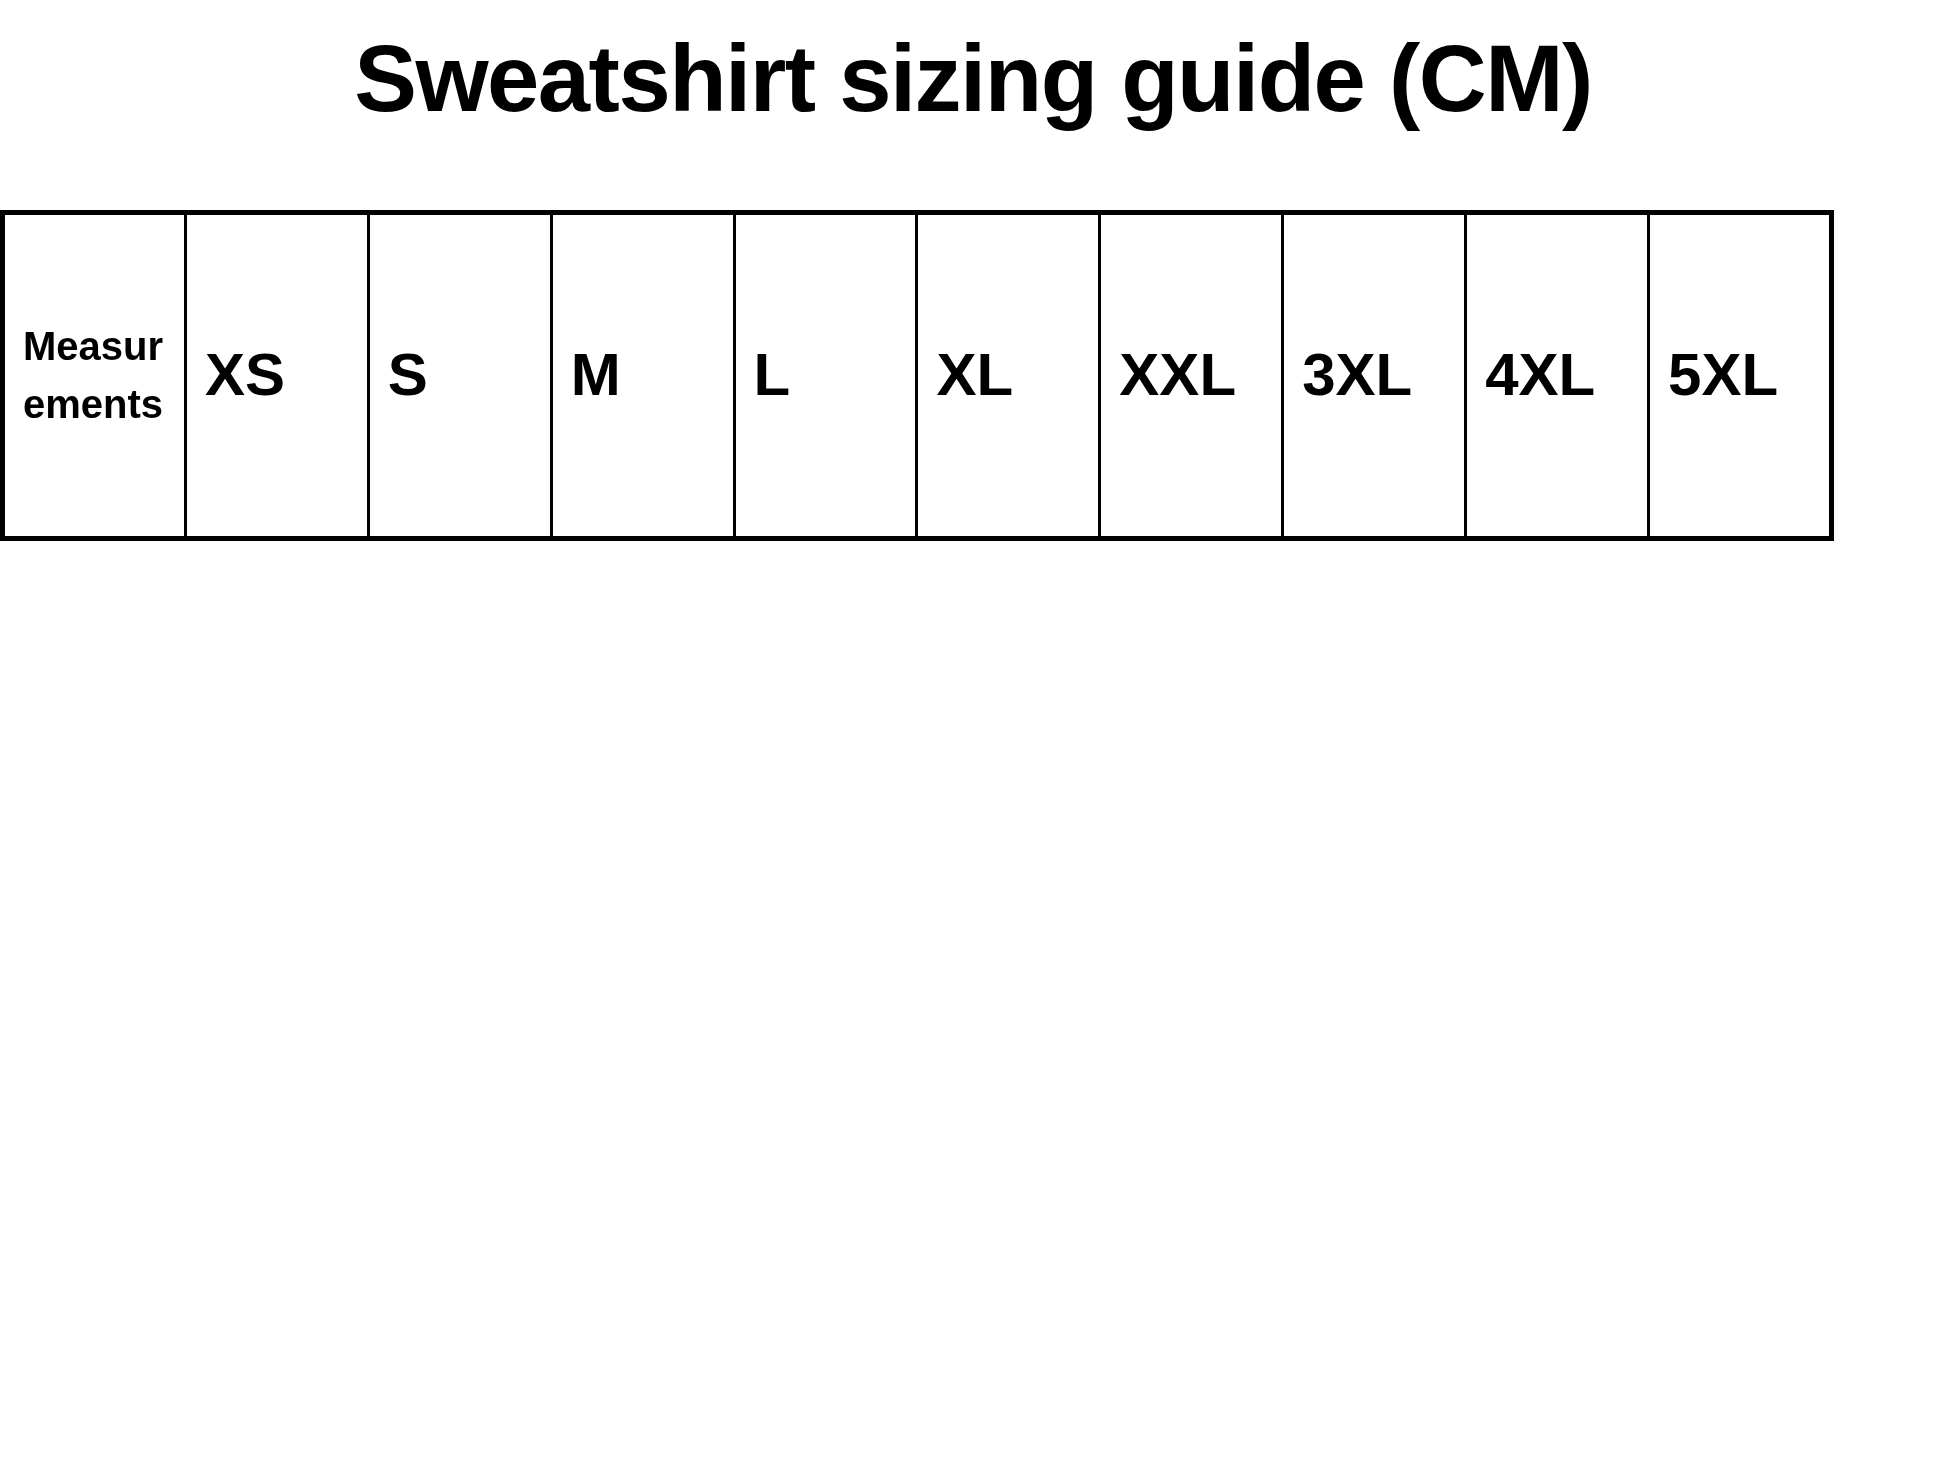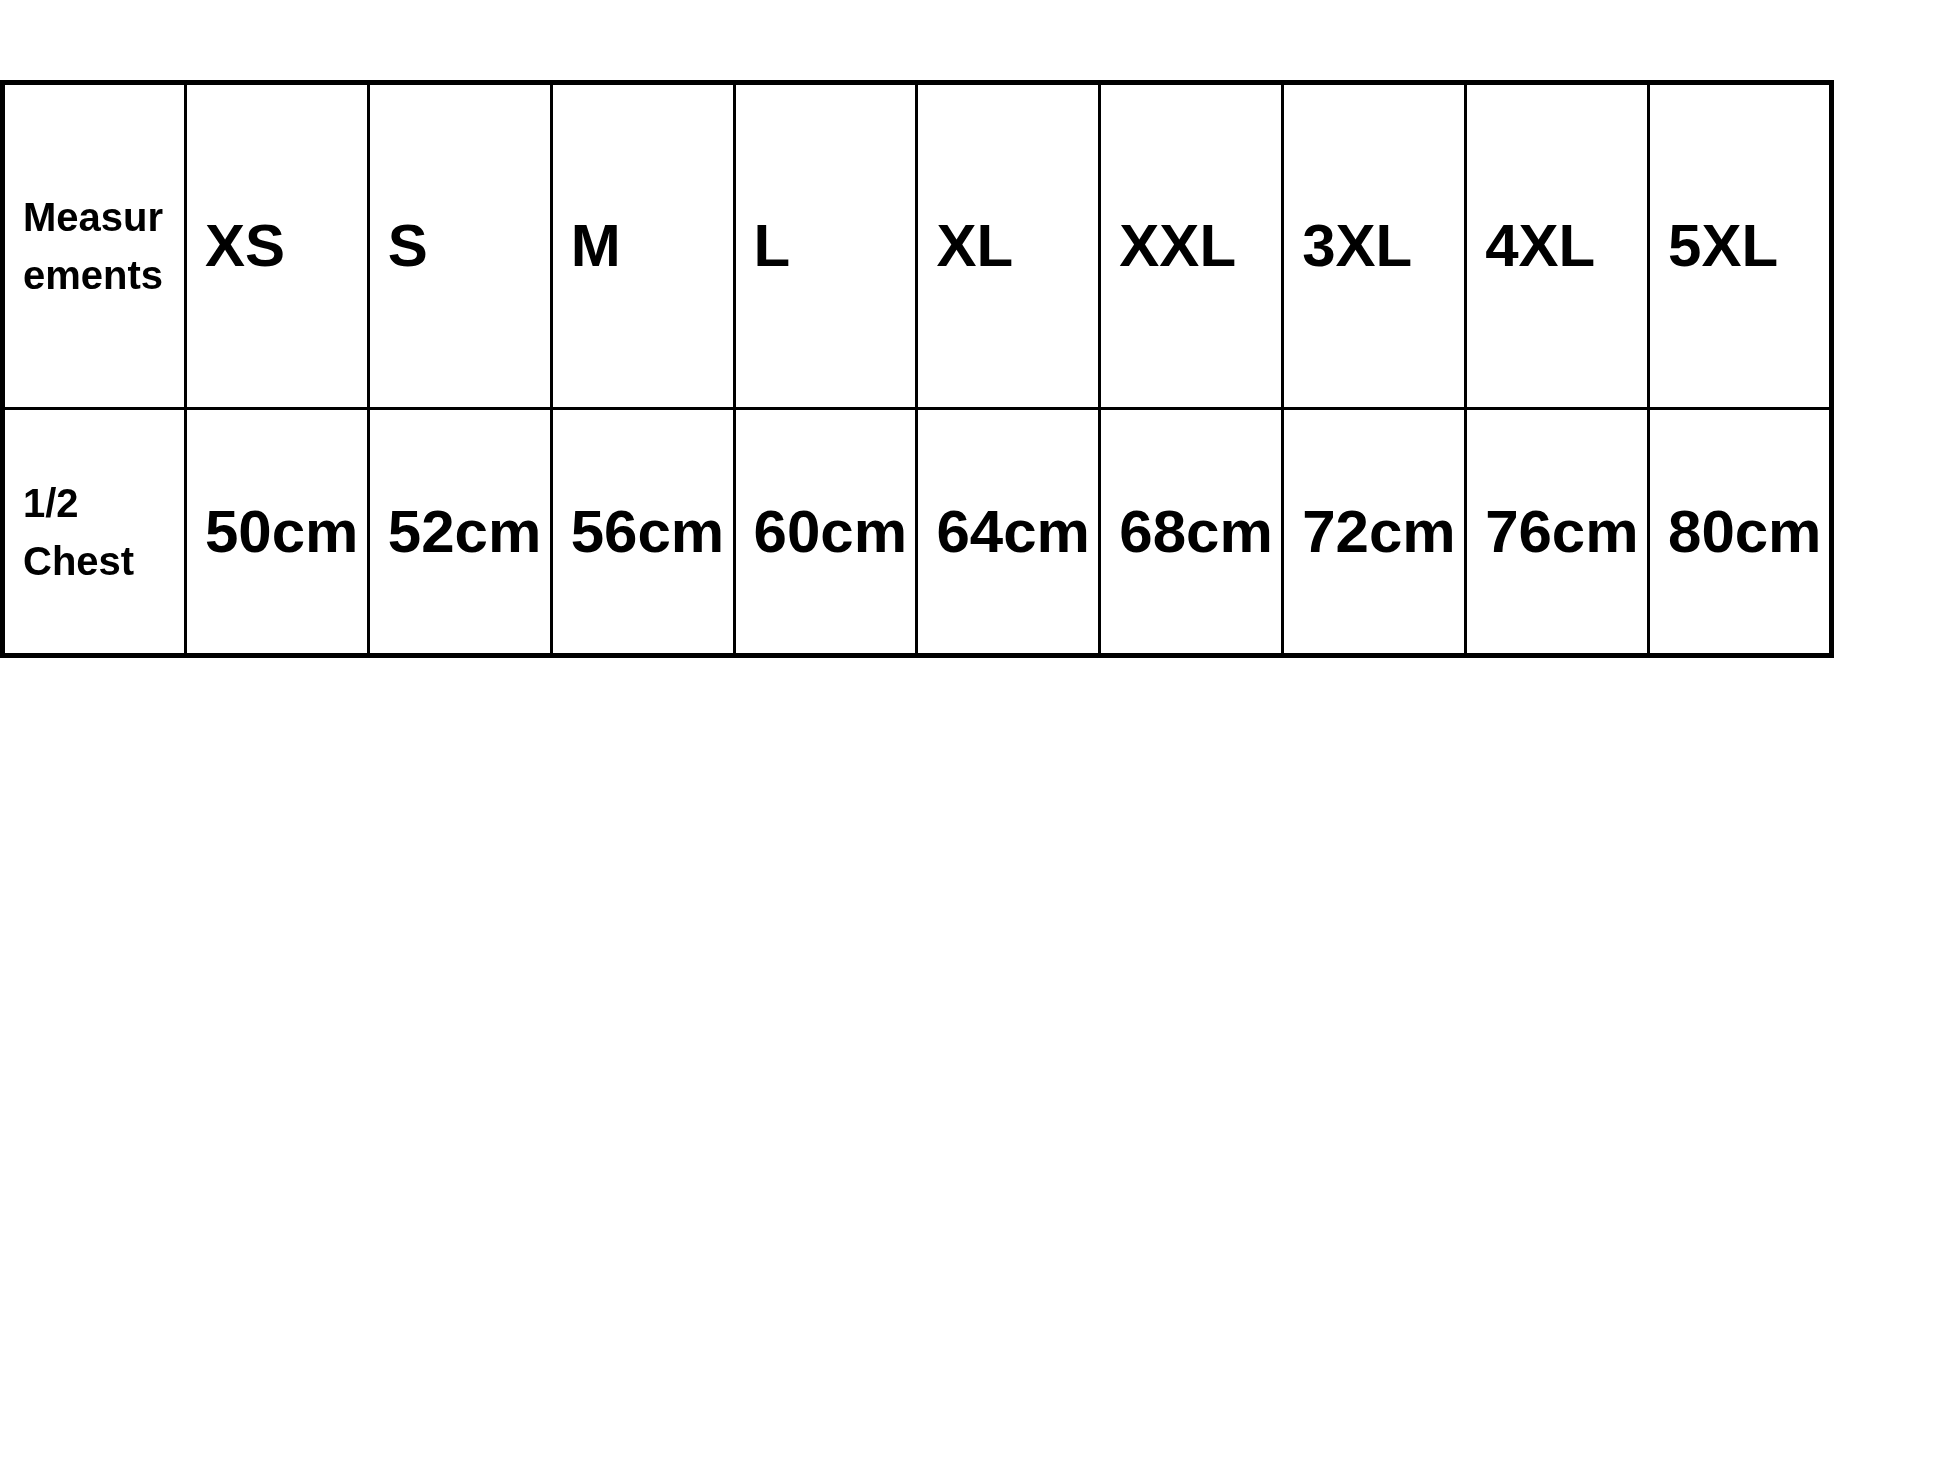--- a/index.html
+++ b/index.html
@@ -61,45 +61,34 @@
   tr.row-header  { height: 326px; }
   tr.row-chest   { height: 247px; }
   tr.row-body    { height: 304px; }
   tr.row-sleeve  { height: 365px; }
 </style>
 </head>
 <body>
 
 <div class="page">
 
+  <h1 class="title">Sweatshirt sizing guide (CM)</h1>
 
   <table class="sizing">
     <thead>
       <tr class="row-header">
         <th class="label-cell">Measurements</th>
         <th class="value-cell">XS</th>
         <th class="value-cell">S</th>
         <th class="value-cell">M</th>
         <th class="value-cell">L</th>
         <th class="value-cell">XL</th>
         <th class="value-cell">XXL</th>
         <th class="value-cell">3XL</th>
         <th class="value-cell">4XL</th>
         <th class="value-cell">5XL</th>
       </tr>
     </thead>
     <tbody>
-      <tr class="row-chest">
-        <th class="label-cell">1/2 Chest</th>
-        <td class="value-cell">50cm</td>
-        <td class="value-cell">52cm</td>
-        <td class="value-cell">56cm</td>
-        <td class="value-cell">60cm</td>
-        <td class="value-cell">64cm</td>
-        <td class="value-cell">68cm</td>
-        <td class="value-cell">72cm</td>
-        <td class="value-cell">76cm</td>
-        <td class="value-cell">80cm</td>
-      </tr>
     </tbody>
   </table>
 
 </div>
 
 </body></html>

